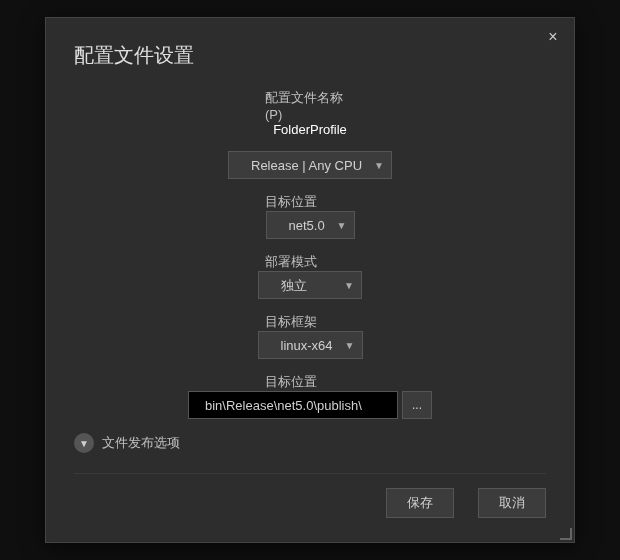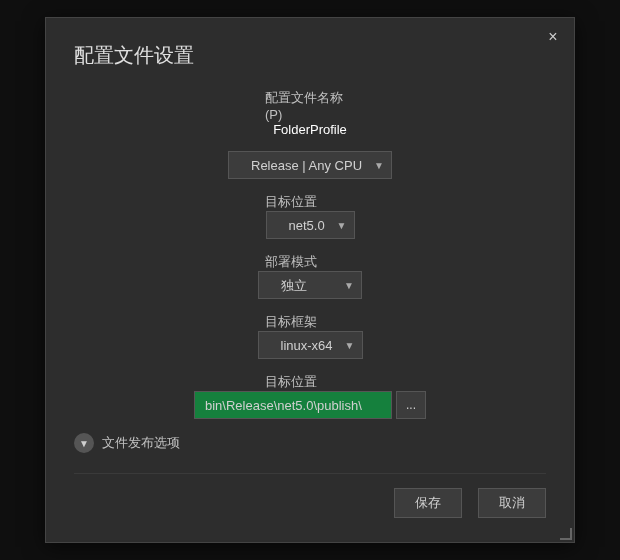--- a/index.html
+++ b/index.html
@@ -112,25 +112,25 @@
 
     .form-input-wrapper {
       flex: 1;
       display: flex;
       align-items: center;
       gap: 4px;
     }
 
     .form-input {
       flex: 1;
-      background-color: #15803d;
-      border: 1px solid #555;
-      color: #d0d0d0;
-      font-size: 13px;
-      padding: 5px 10px;
+      background-color: #000000;
+      border: 1px solid #555;
+      color: #d0d0d0;
+      font-size: 13px;
+      padding: 5px 16px;
       outline: none;
       height: 28px;
       font-family: 'Microsoft YaHei', 'SimHei', sans-serif;
     }
 
     .browse-button {
       width: 30px;
       height: 28px;
       background-color: #3c3c3c;
       border: 1px solid #555;
@@ -165,21 +165,21 @@
     }
 
     .expand-label {
       color: #c0c0c0;
       font-size: 13px;
     }
 
     .dialog-footer {
       display: flex;
       justify-content: flex-end;
-      gap: 16px;
+      gap: 24px;
       margin-top: 10px;
       padding-top: 14px;
       border-top: 1px solid #3a3a3a;
     }
 
     .footer-button {
       padding: 6px 20px;
       font-size: 13px;
       cursor: pointer;
       border: 1px solid #555;

